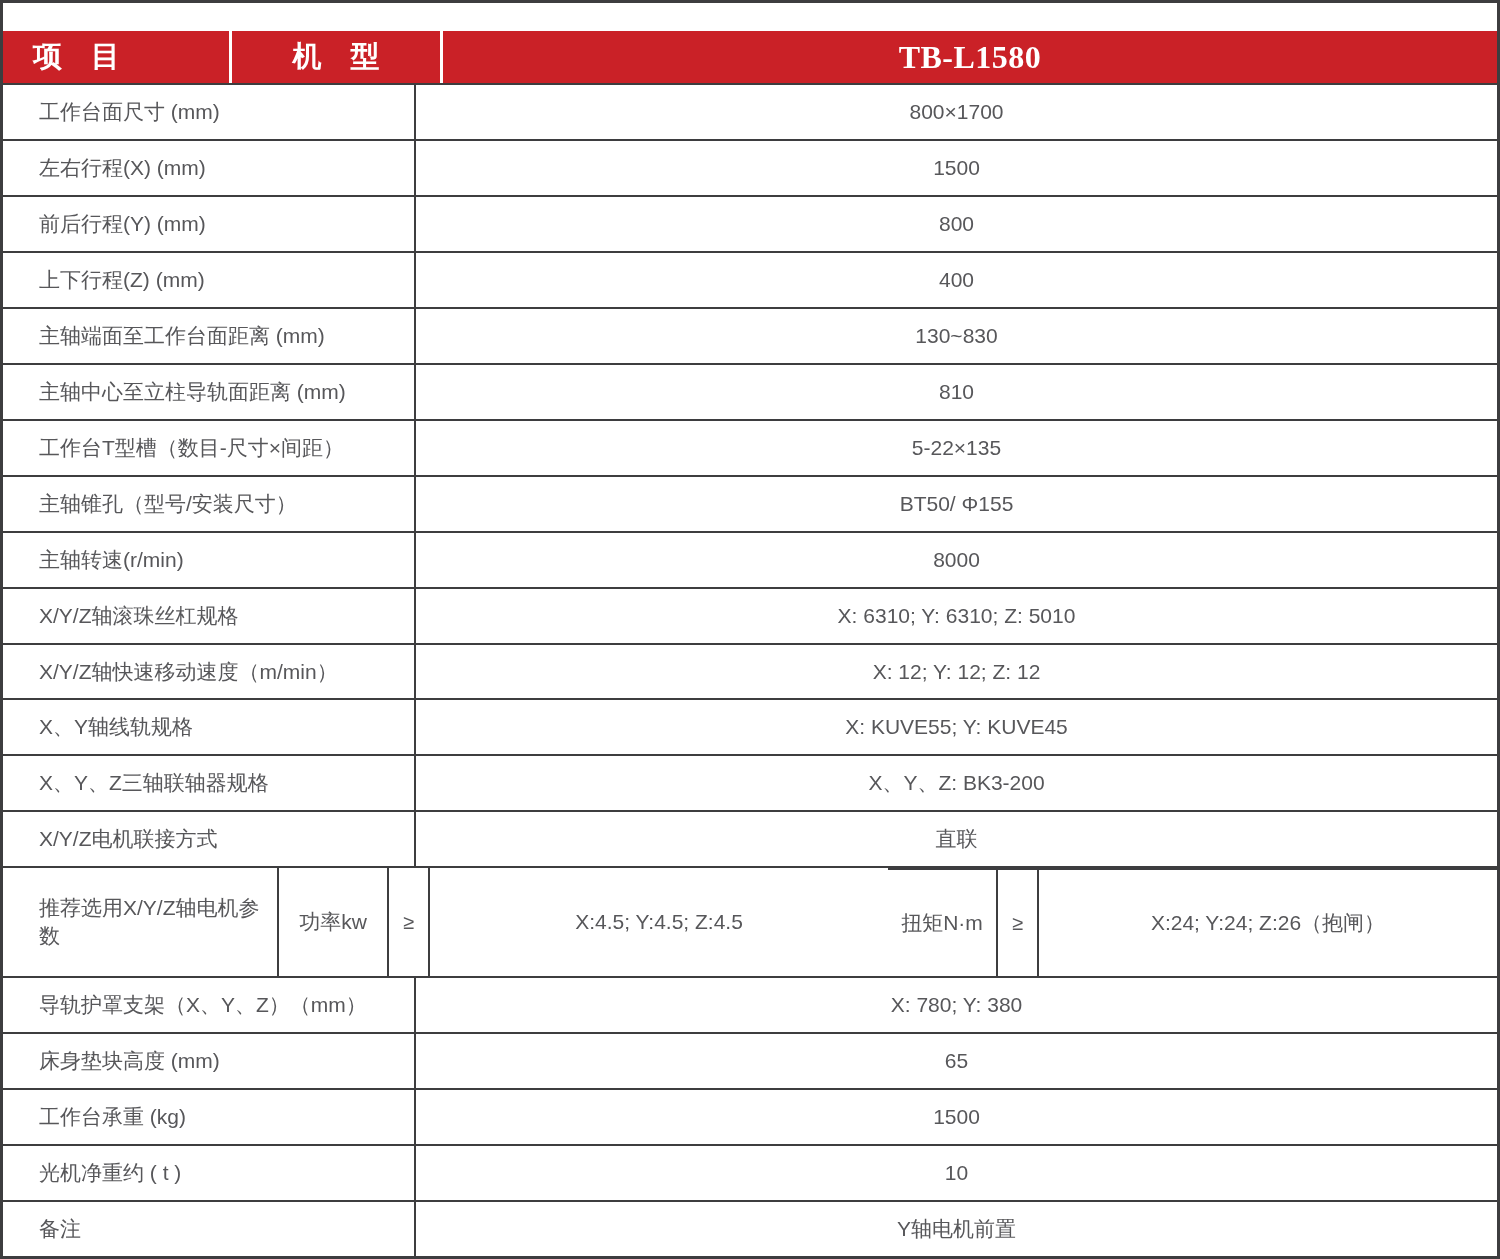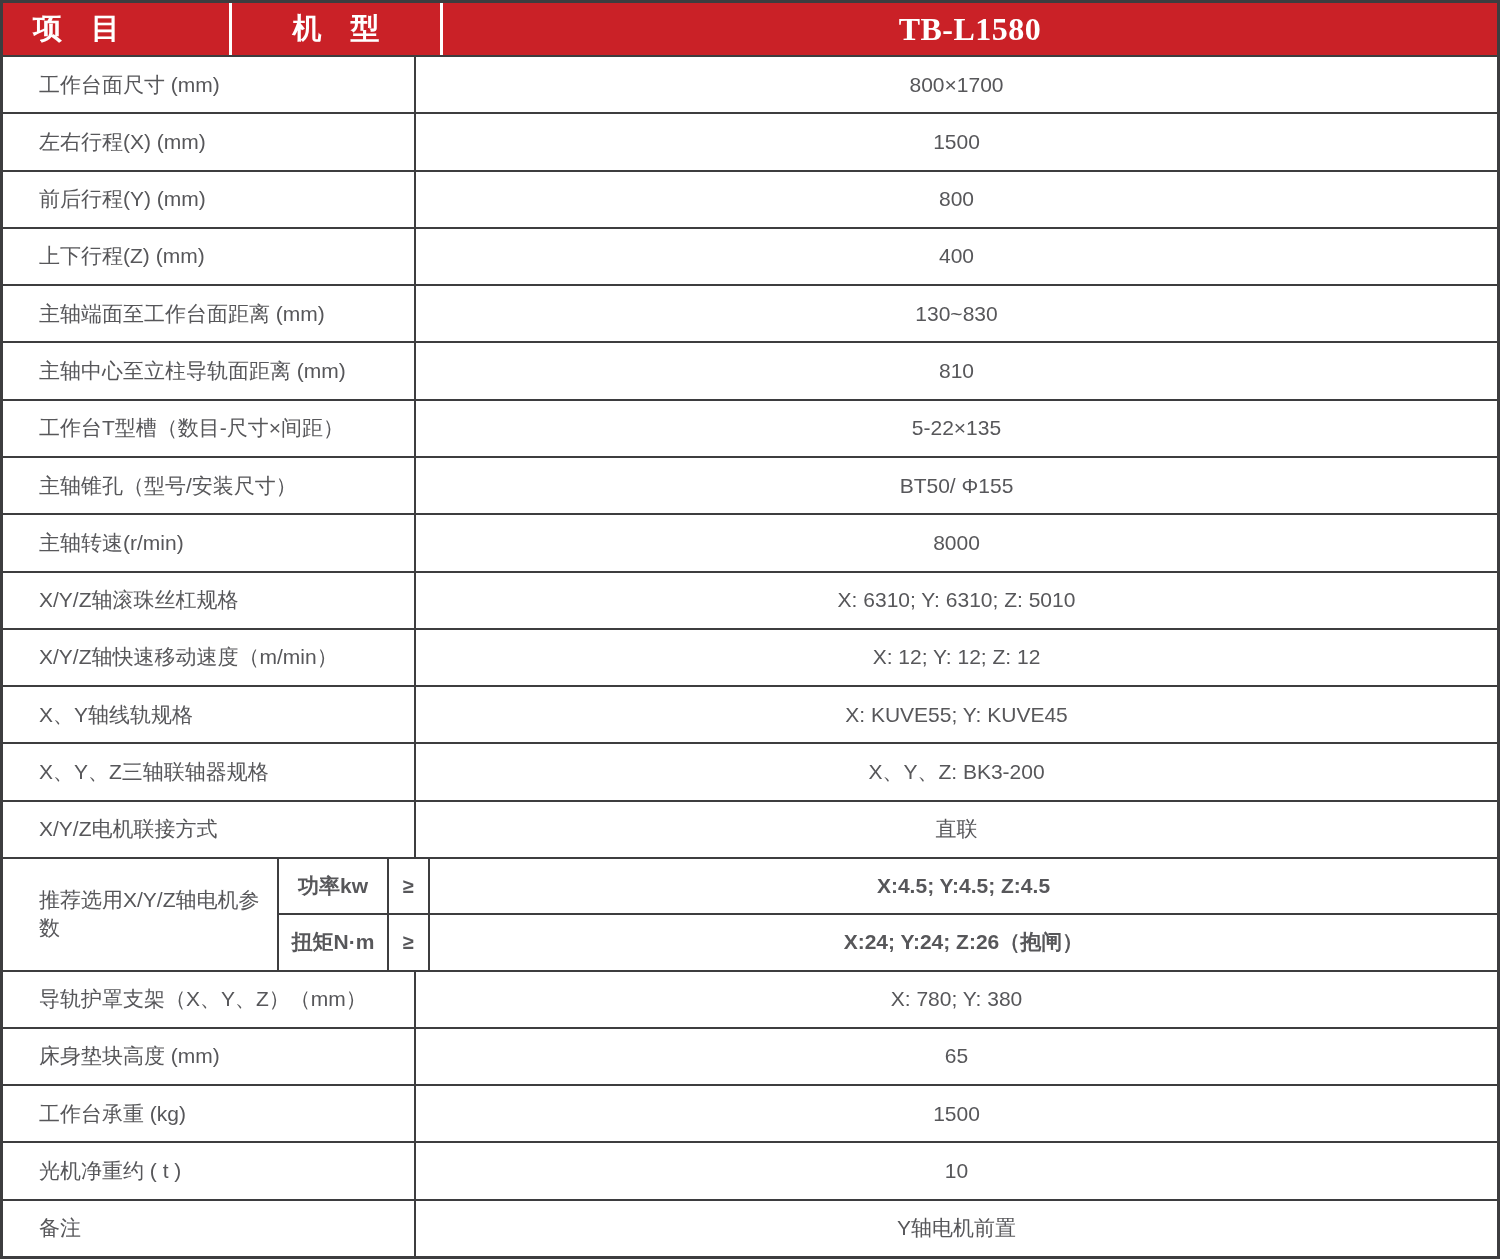--- a/index.html
+++ b/index.html
@@ -10,20 +10,21 @@
     display:flex; flex-direction:column;
     background:#ffffff;
   }
   
   .thead{
     flex:0 0 54px;
     background:#ca2127;
     display:flex;
     border-bottom:2px solid #3d3d3f;
     color:#ffffff;
+    margin-top:28px;
   }
   .th-item{
     width:229px; display:flex; align-items:center;
     padding-left:30px;
     border-right:3px solid #ffffff;
     font-size:29px; font-weight:bold;
   }
   .th-model{
     width:211px; display:flex; align-items:center; justify-content:center;
     border-right:3px solid #ffffff;
@@ -49,21 +50,21 @@
     font-size:21px; color:#57575a;border-radius:6px;
   }
   
   .row-double{ flex:2; display:flex; }
   .rd-label{
     width:276px; border-right:2px solid #3d3d3f;
     display:flex; align-items:center;
     padding-left:36px;
     font-size:21px; color:#57575a;
   }
-  .rd-grid{ flex:1; display:flex; flex-direction:column;font-weight:bold; }
+  .rd-grid{ flex:1; display:flex; flex-direction:row; }
   .rd-sub{ flex:1; display:flex; }
   .rd-sub + .rd-sub{ border-top:2px solid #3d3d3f; }
   .rd-param{
     width:110px; border-right:2px solid #3d3d3f;
     display:flex; align-items:center; justify-content:center;
     font-size:21px; color:#57575a;
   }
   .rd-op{
     width:41px; border-right:2px solid #3d3d3f;
     display:flex; align-items:center; justify-content:center;

